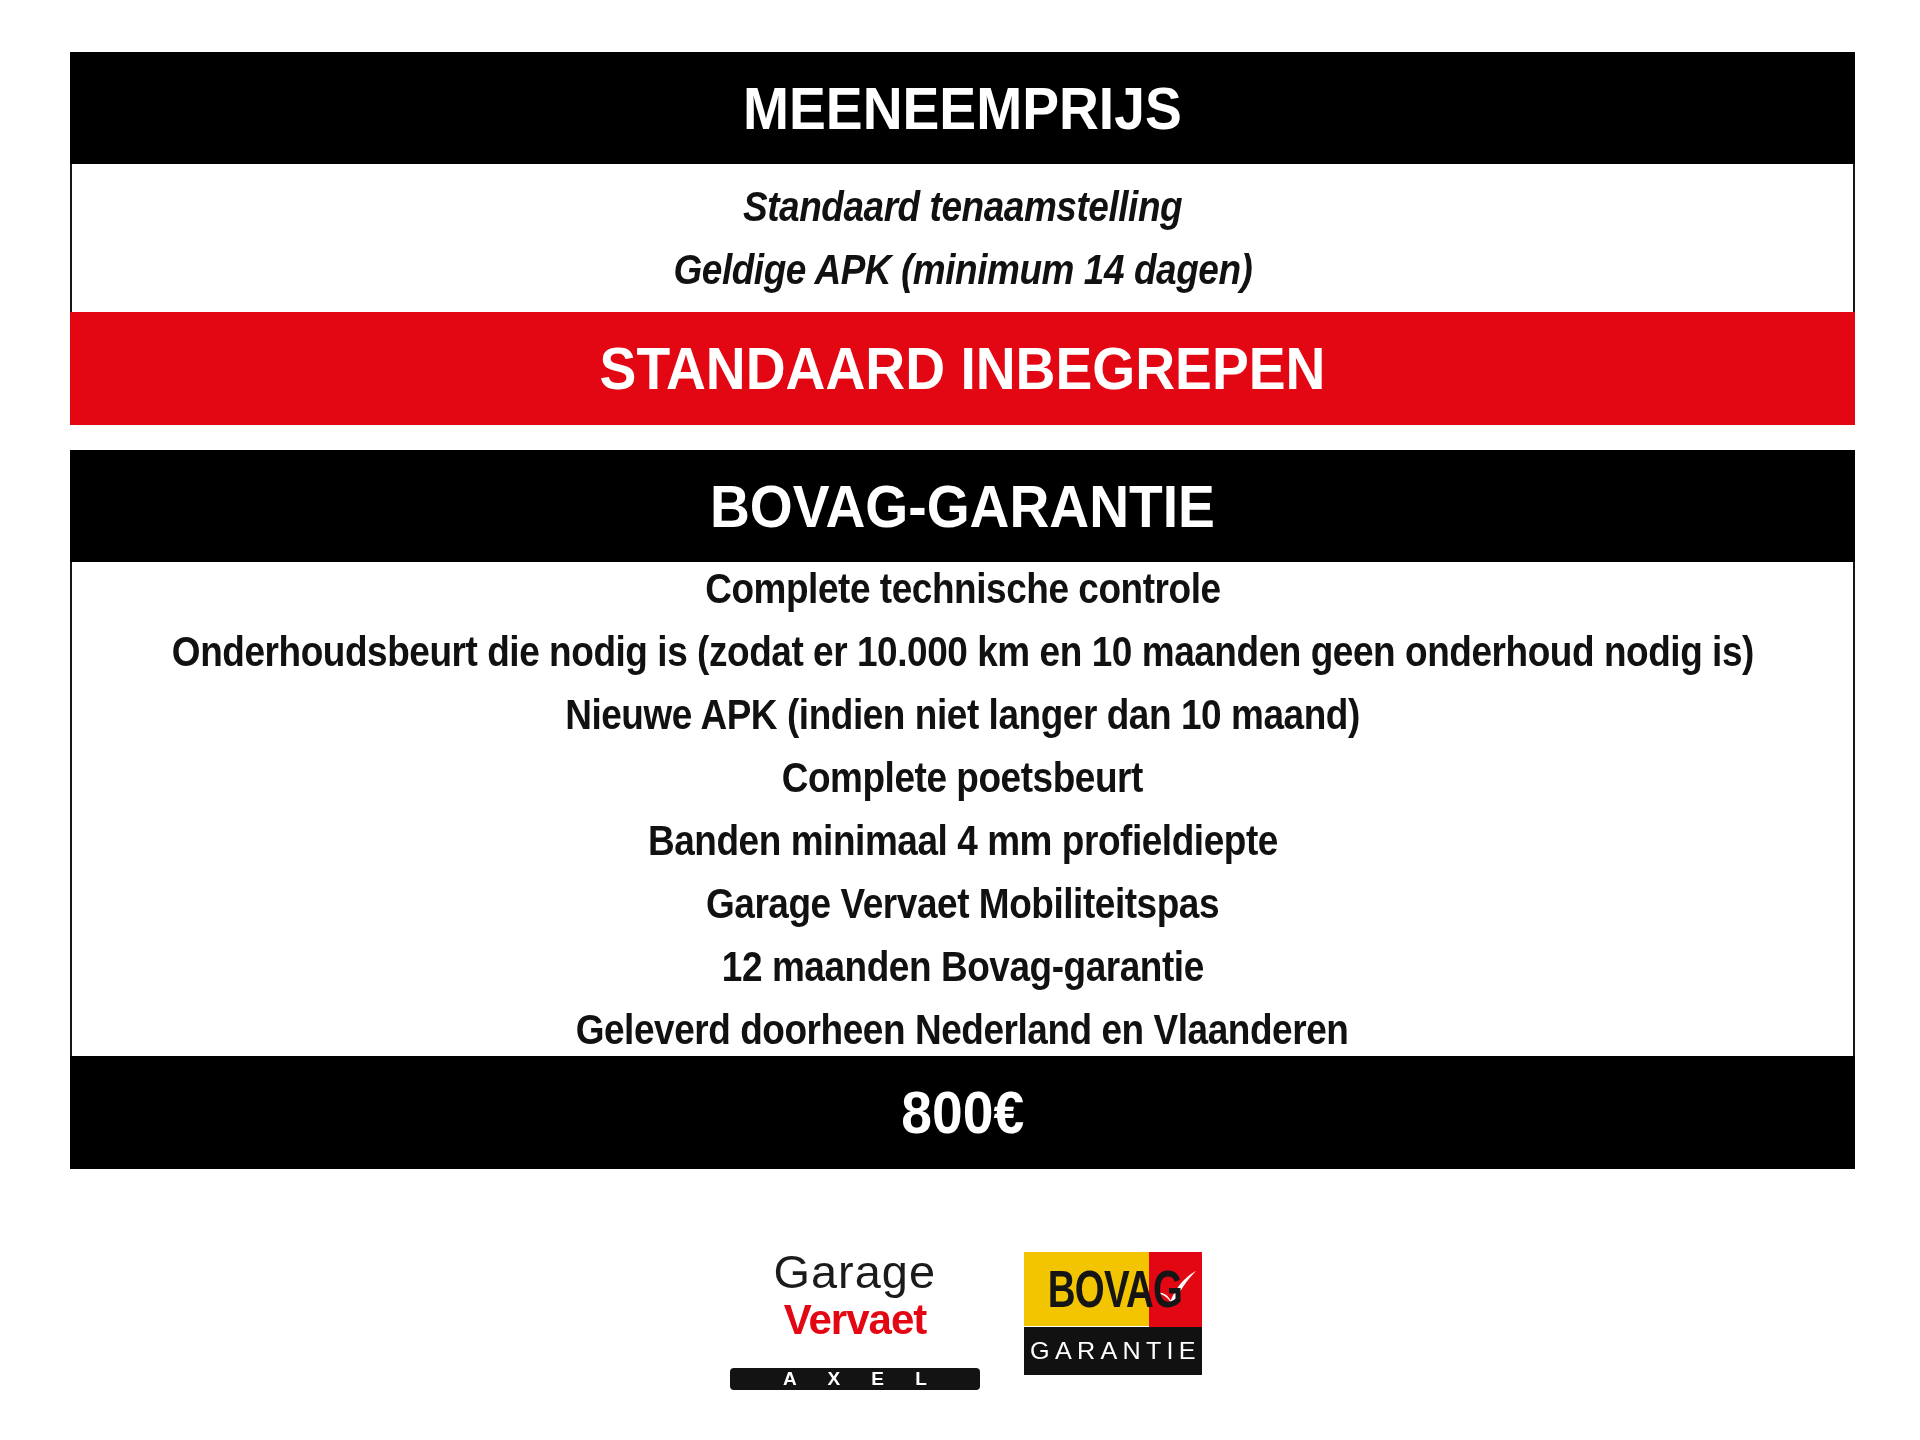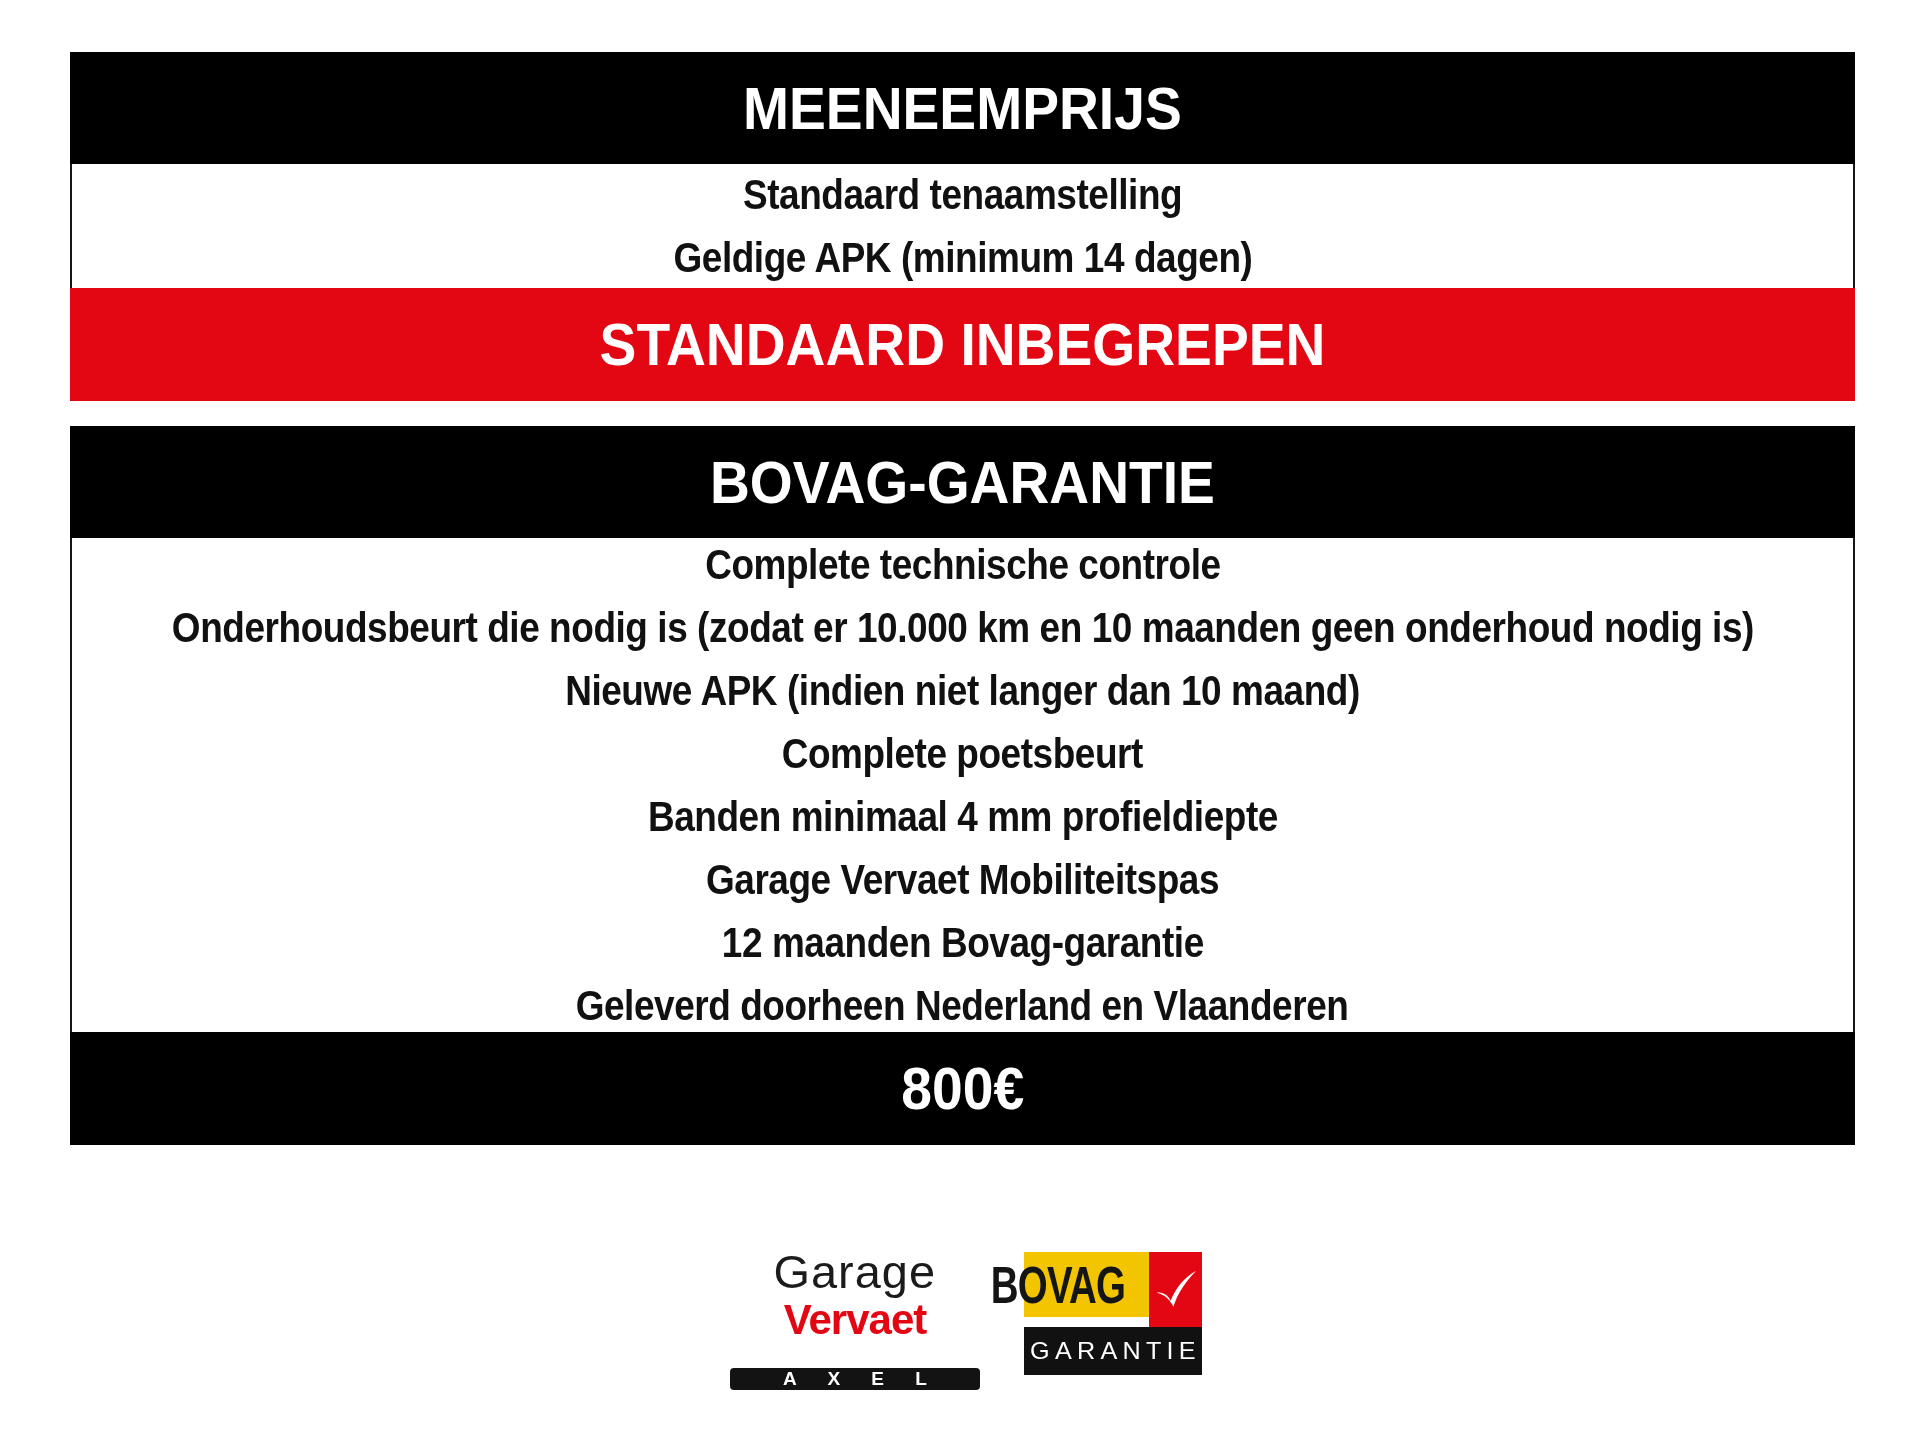--- a/index.html
+++ b/index.html
@@ -40,21 +40,21 @@
     white-space: nowrap;
   }
 
   .white-section {
     background: #ffffff;
     border-left: 2px solid #161616;
     border-right: 2px solid #161616;
     display: flex; flex-direction: column;
     align-items: center; justify-content: center;
   }
-  .white-1 { height: 124px; }
+  .white-1 { height: 148px; font-style: italic; }
   .white-2 { height: 494px; }
 
   .body-line {
     display: block;
     line-height: 63px;
     font-size: 42px;
     font-weight: 700;
     color: #111111;
     white-space: nowrap;
     transform: scaleX(0.88);
@@ -110,22 +110,22 @@
     white-space: nowrap;
   }
 
   
   .bovag-badge {
     width: 178px; height: 123px;
     display: flex; flex-direction: column;
   }
   .bovag-top { display: flex; height: 75px; }
   .bovag-yellow {
-    width: 125px; height: 65px;
-    display: flex; align-items: center; justify-content: flex-end;
+    width: 125px; height: 74px;
+    display: flex; align-items: center; justify-content: flex-start;
   }
   .bovag-word {
     font-size: 52px;
     font-weight: 800;
     color: #151515;
     transform: scaleX(0.74);
     transform-origin: center;
     letter-spacing: -1px;
   }
   .bovag-red {

